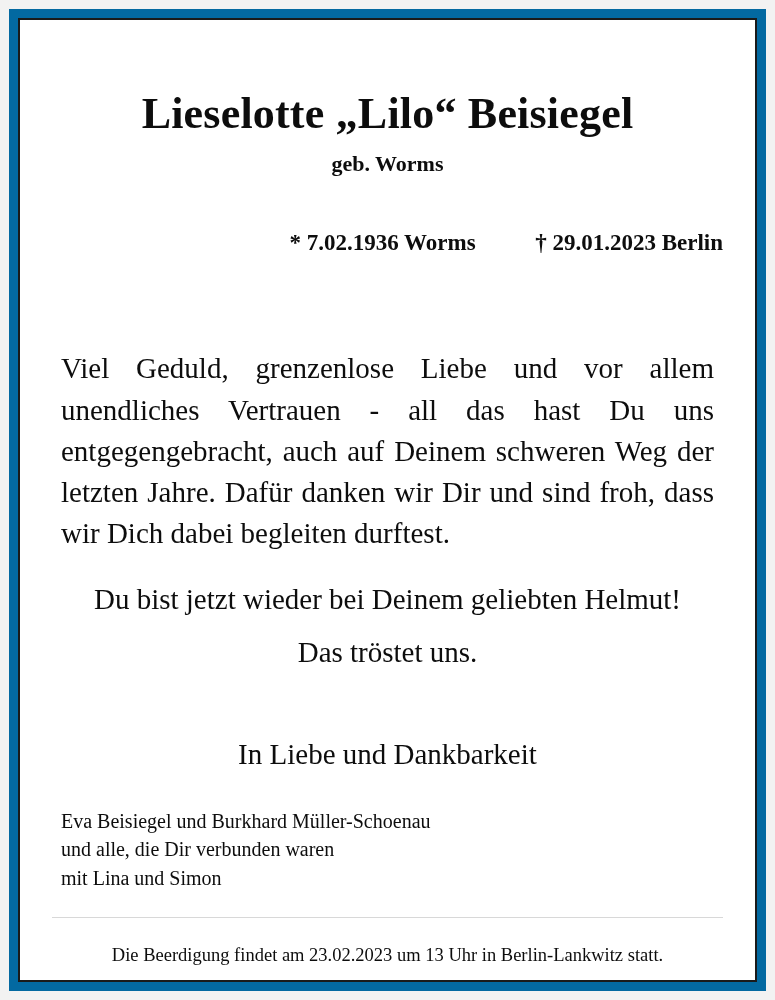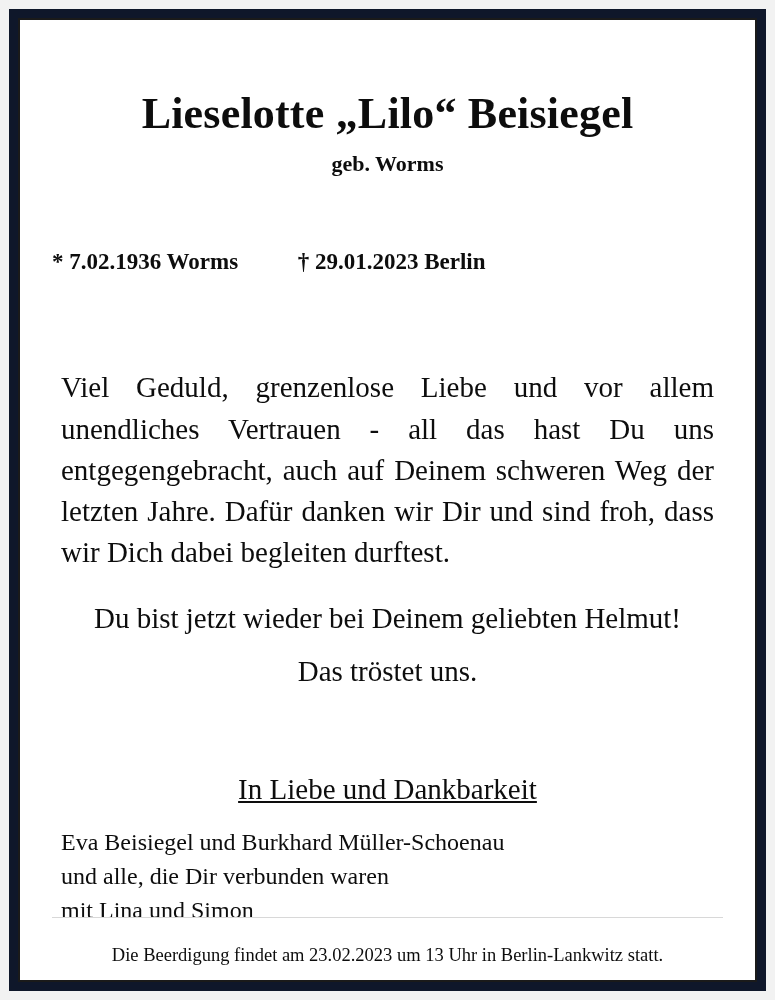--- a/index.html
+++ b/index.html
@@ -12,21 +12,21 @@
     height: 1000px;
     font-family: "Liberation Serif", serif;
     color: #0d0d0d;
     overflow: hidden;
   }
   .page {
     position: relative;
     width: 775px;
     height: 1000px;
     box-sizing: border-box;
-    background: #0f172a;
+    background: #0369a1;
     border: 9px solid #f2f2f2;
   }
   .inner {
     position: absolute;
     left: 9px;
     top: 9px;
     right: 9px;
     bottom: 9px;
     background: #ffffff;
     border: 2px solid #1a1a1a;
@@ -42,24 +42,24 @@
     line-height: 1.1;
     white-space: nowrap;
   }
   .maiden {
     text-align: center;
     font-size: 22px;
     font-weight: bold;
     margin-top: 13px;
   }
   .dates {
-    text-align: left;
+    text-align: right;
     font-size: 23px;
     font-weight: bold;
-    margin-top: 72px;
+    margin-top: 53px;
   }
   .dates .gap {
     display: inline-block;
     width: 48px;
   }
   .body-text {
     margin-top: 92px;
     font-size: 29px;
     line-height: 1.42;
     text-align: justify;
@@ -68,26 +68,25 @@
   .para {
     margin: 0;
   }
   .para + .para {
     margin-top: 25px;
   }
   .para.nojust {
     text-align: center;
   }
   .para.gap-large {
-    margin-top: 76px;
-    text-decoration: underline;
+    margin-top: 60px;
   }
   .signature {
-    margin-top: 15px;
-    font-size: 24px;
+    margin-top: 32px;
+    font-size: 20px;
     line-height: 1.42;
     text-align: left;
     padding: 0 9px;
   }
   .footer {
     position: absolute;
     left: 32px;
     right: 32px;
     bottom: 14px;
     text-align: center;

